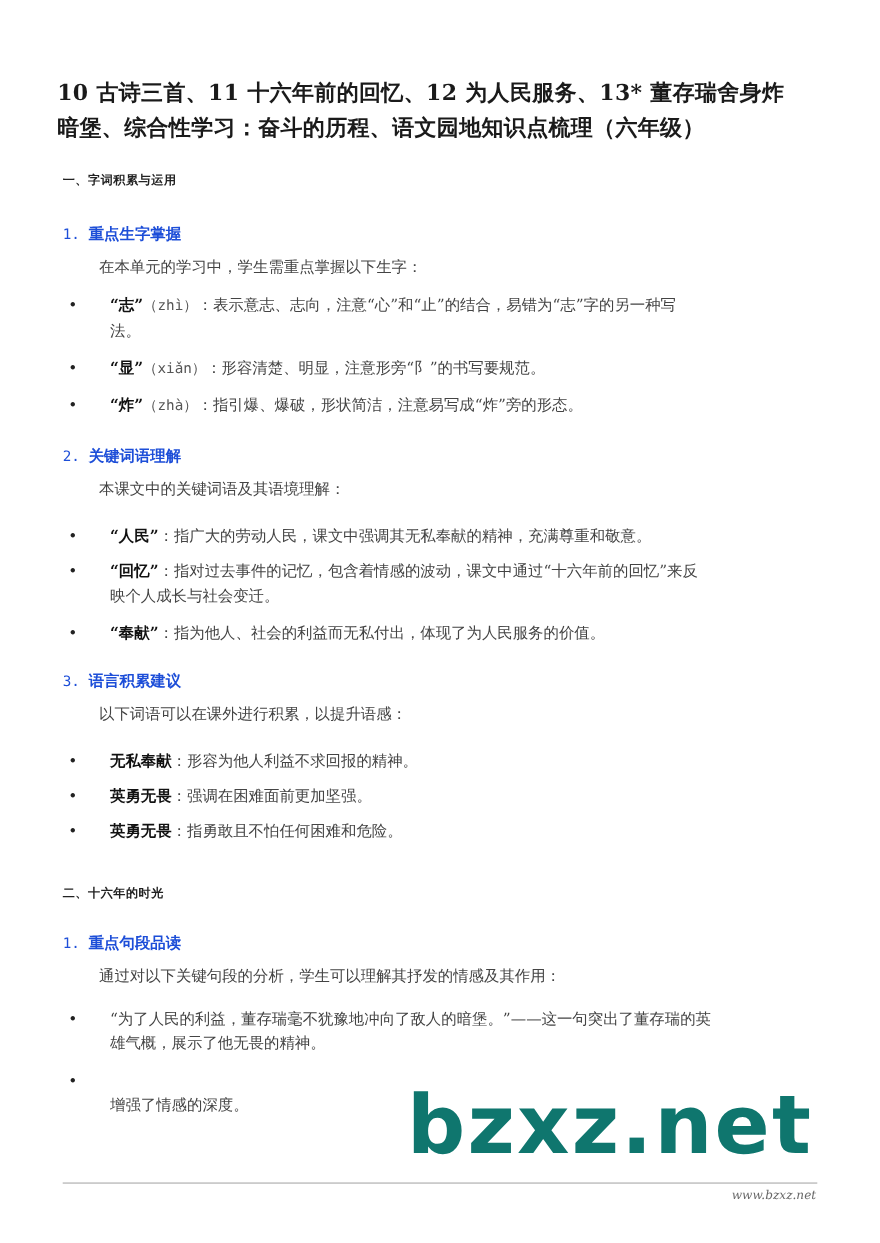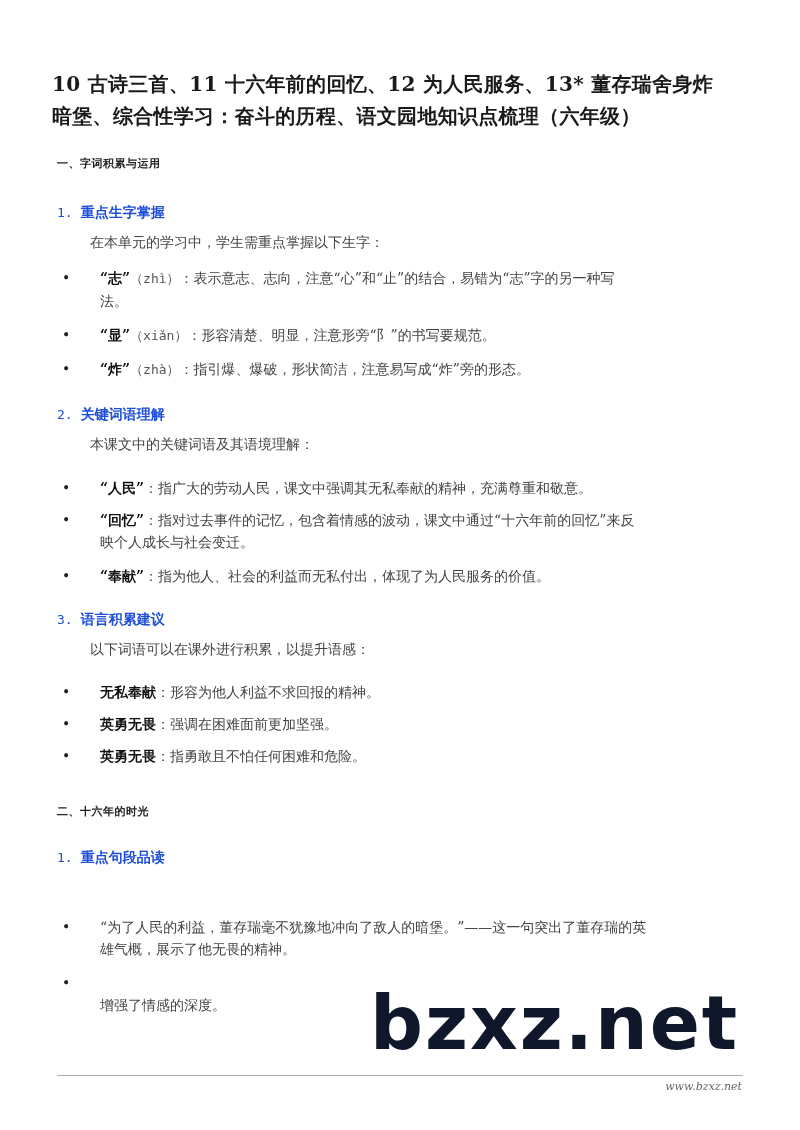--- a/index.html
+++ b/index.html
@@ -30,21 +30,21 @@
     }
     .bullet .dot {
       position: absolute; left: 0; top: 0; width: 22px; font-size: 14px; color: #222;
     }
     .bullet .content { margin-left: 38px; display: block; }
     .bullet .term { font-weight: bold; color: #111; }
     .bullet .pinyin { font-family: "DejaVu Sans Mono", monospace; font-size: 13px; color: #555; }
     .watermark {
       position: absolute; left: 370px; top: 980px;
       font-family: "DejaVu Sans", sans-serif; font-weight: bold; font-size: 74px;
-      color: #0f172a; letter-spacing: 2px;
+      color: #0f766e; letter-spacing: 2px;
     }
     .footer-line {
       position: absolute; left: 57px; top: 1075px; width: 686px; height: 0;
       border-top: 1.5px solid #aaaaaa;
     }
     .footer-url {
       position: absolute; right: 58px; top: 1080px;
       font-family: "DejaVu Serif", serif; font-style: italic; font-size: 11px; color: #666;
     }
   </style>
@@ -112,20 +112,21 @@
   <div class="bullet" style="top:745px">
     <span class="dot">•</span>
     <span class="content"><span class="term">英勇无畏</span><span>：指勇敢且不怕任何困难和危险。</span></span>
   </div>
 
   <div class="h1" style="top:804px">二、十六年的时光</div>
 
   <div class="h2" style="top:849px">
     <span class="num">1.</span><span>重点句段品读</span>
   </div>
+  <div class="intro" style="top:879px">通过对以下关键句段的分析，学生可以理解其抒发的情感及其作用：</div>
 
   <div class="bullet" style="top:916px">
     <span class="dot">•</span>
     <span class="content"><span>“为了人民的利益，董存瑞毫不犹豫地冲向了敌人的暗堡。”——这一句突出了董存瑞的英</span><br><span>雄气概，展示了他无畏的精神。</span></span>
   </div>
   <div class="bullet" style="top:972px">
     <span class="dot">•</span>
     <span class="content"><br><span>增强了情感的深度。</span></span>
   </div>
 

